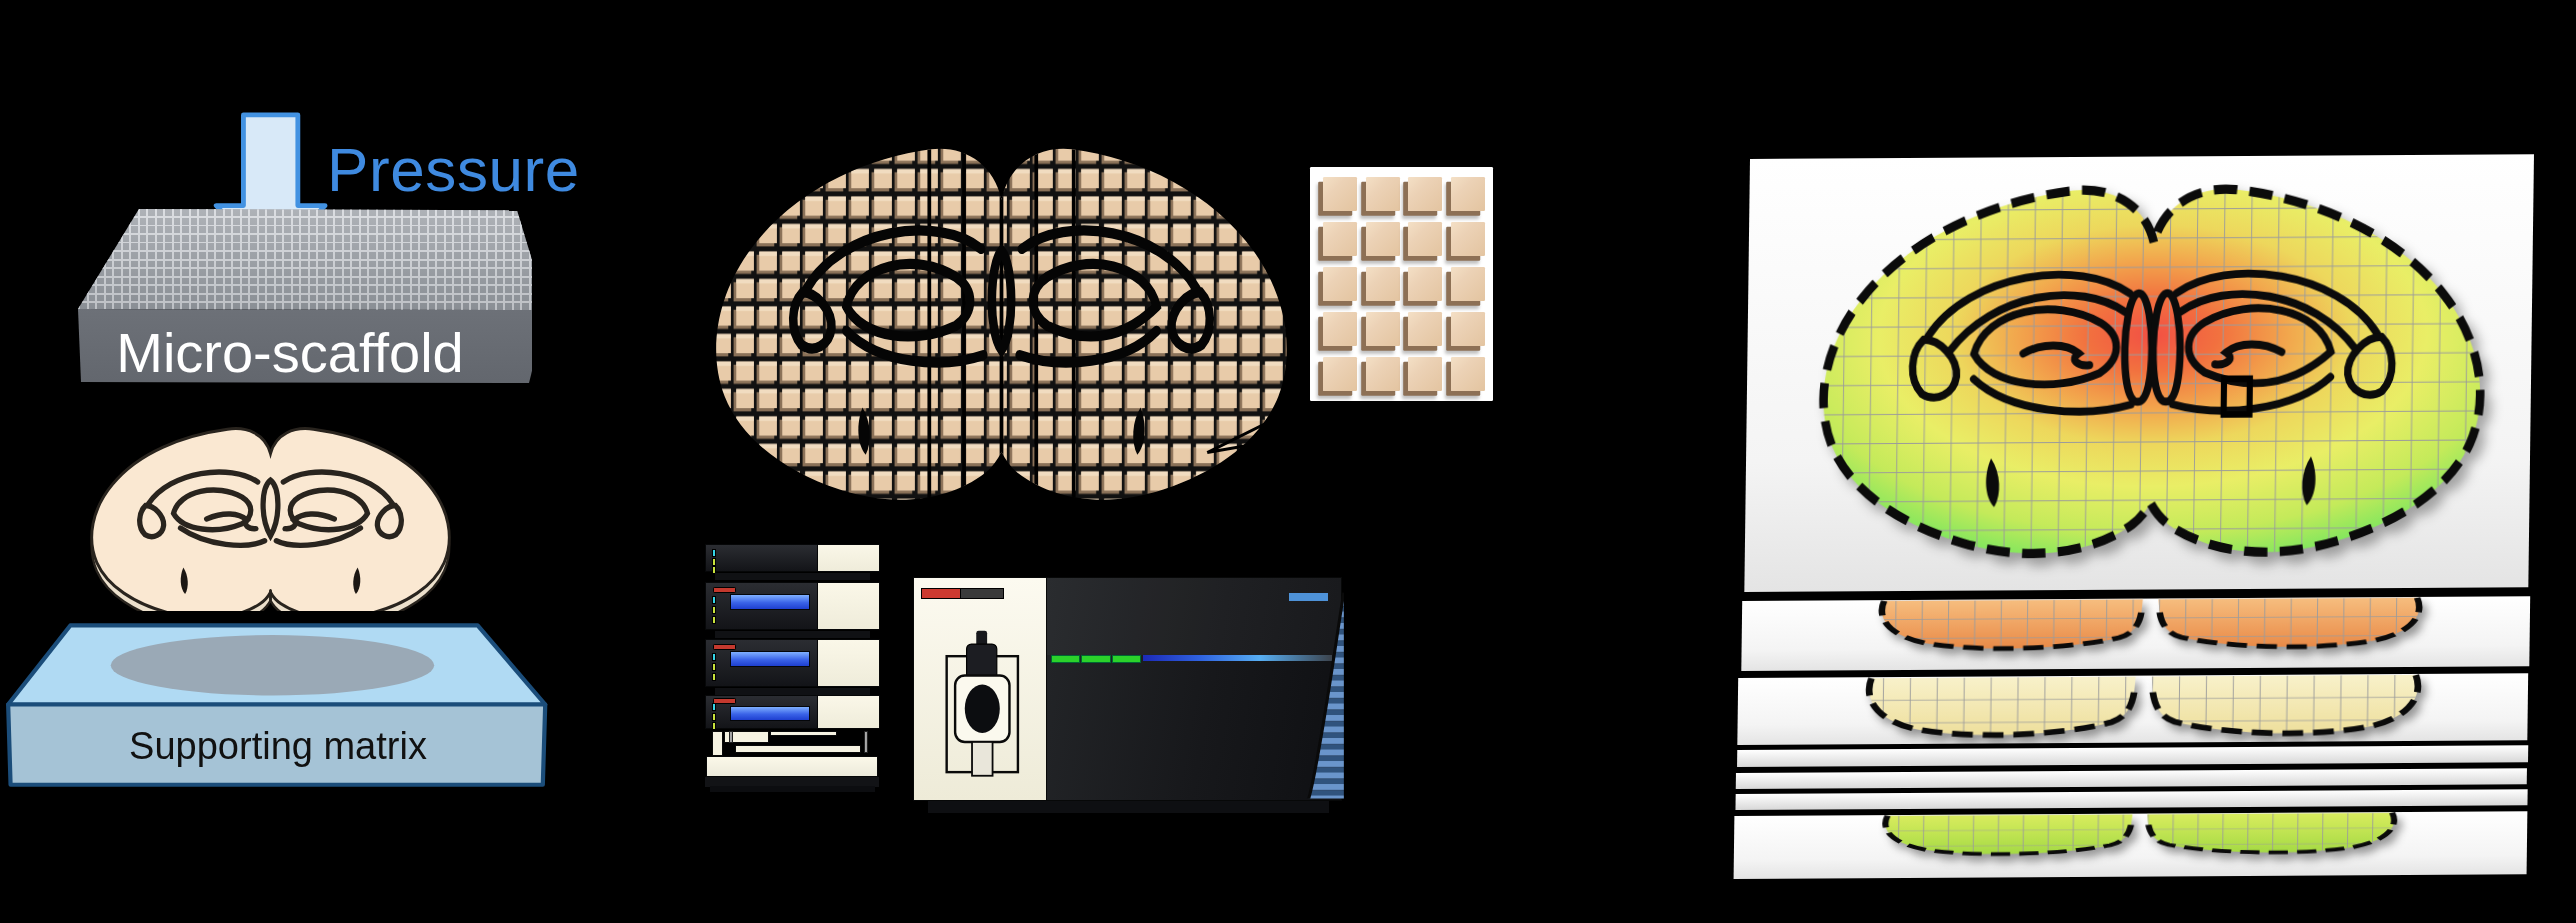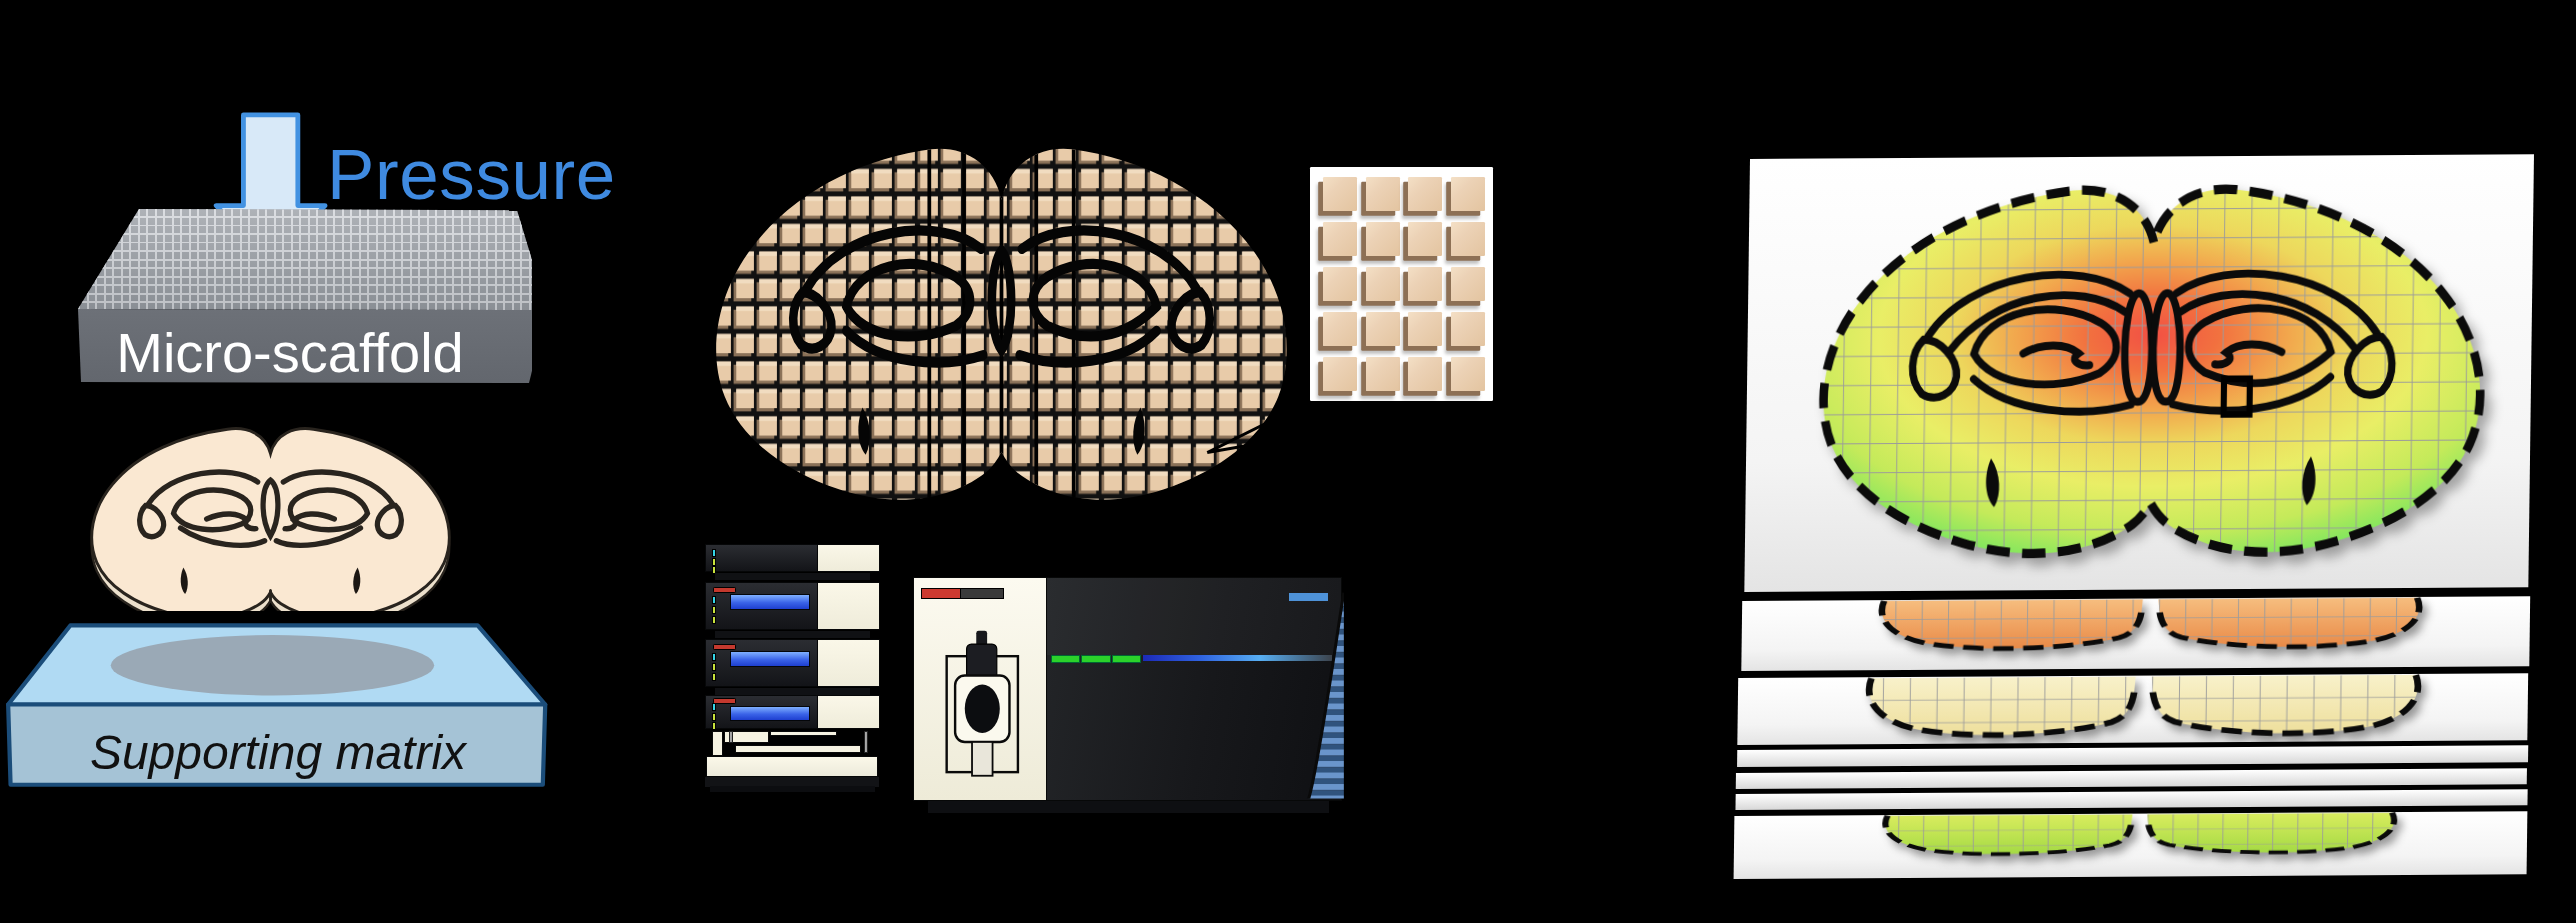--- a/index.html
+++ b/index.html
@@ -1,35 +1,35 @@
 <!DOCTYPE html>
 <html style="font-size:9.7px"><head>
 <meta charset="utf-8">
 <style>
   html,body{margin:0;padding:0;background:#000;}
   .canvas{position:relative;width:2576px;height:923px;background:#000;overflow:hidden;
           font-family:"Liberation Sans",sans-serif;}
   .abs{position:absolute;}
 
   
-  .pressure-label{left:327px;top:134px;font-size:71px;font-weight:500;color:#3f8ae0;letter-spacing:0.6px;}
+  .pressure-label{left:327px;top:134px;font-size:62px;font-weight:500;color:#3f8ae0;letter-spacing:0.6px;}
   .scaffold-wrap{left:36px;top:206px;width:496px;height:182px;}
   .scaffold-top{position:absolute;left:0;top:0;width:496px;height:182px;
     clip-path:polygon(103px 3px,481px 4.2px,511px 104px,42px 103px);
     background-color:#858b93;
     background-image:
       linear-gradient(180deg,rgba(255,255,255,.35),rgba(0,0,0,.18)),
       repeating-linear-gradient(0deg,#caced4 0 1.8px,transparent 1.8px 8.5px),
       repeating-linear-gradient(90deg,#caced4 0 1.8px,transparent 1.8px 8.5px);}
   .scaffold-face{position:absolute;left:0;top:0;width:496px;height:182px;
     clip-path:polygon(42px 103px,511px 104px,493px 177px,45px 176px);
     background:linear-gradient(180deg,#7b7f86,#62666d);}
   .scaffold-label{position:absolute;left:42px;top:114px;width:424px;text-align:center;
     font-size:56px;color:#fff;}
-  .matrix-label{left:39px;top:725px;width:478px;text-align:center;font-size:48px;color:#111;font-style:italic;}
+  .matrix-label{left:39px;top:725px;width:478px;text-align:center;font-size:38px;color:#111;}
 
   
   .inset-box{left:1310px;top:167px;width:183px;height:234px;background:#fff;border-radius:1.2px;
     display:grid;grid-template-columns:repeat(4,34px);grid-auto-rows:34px;
     column-gap:8.5px;row-gap:11px;padding:9.7px 0 9.7px 13.3px;box-sizing:border-box;z-index:6;}
   .cube{width:34px;height:34px;border-radius:1.2px;
     background:linear-gradient(135deg,#f4e0c6 0%,#ecd2b6 35%,#e3c4a0 100%);
     box-shadow:-4.8px 4.8px 0 0 #8d7055, -6px 7.3px 3.6px rgba(0,0,0,.25);}
 
   

